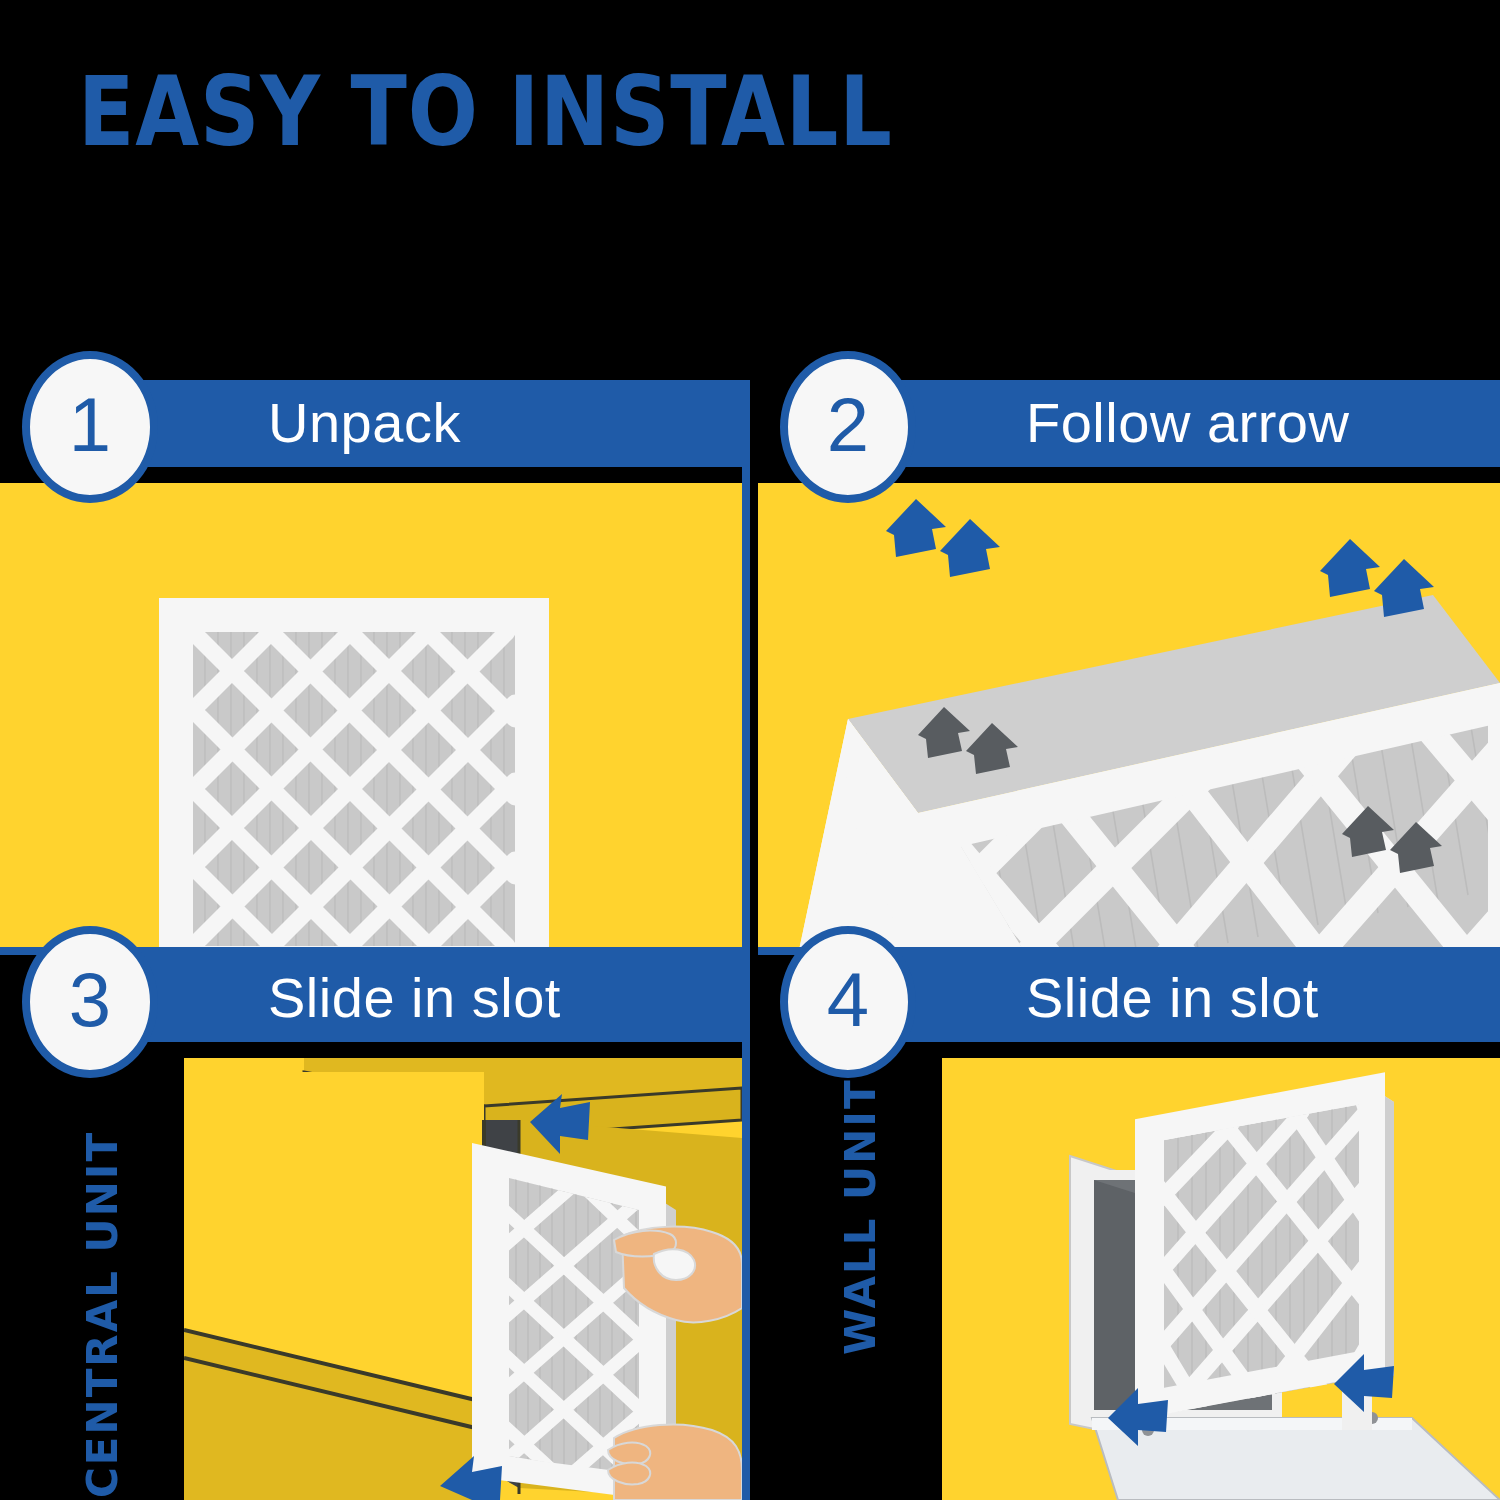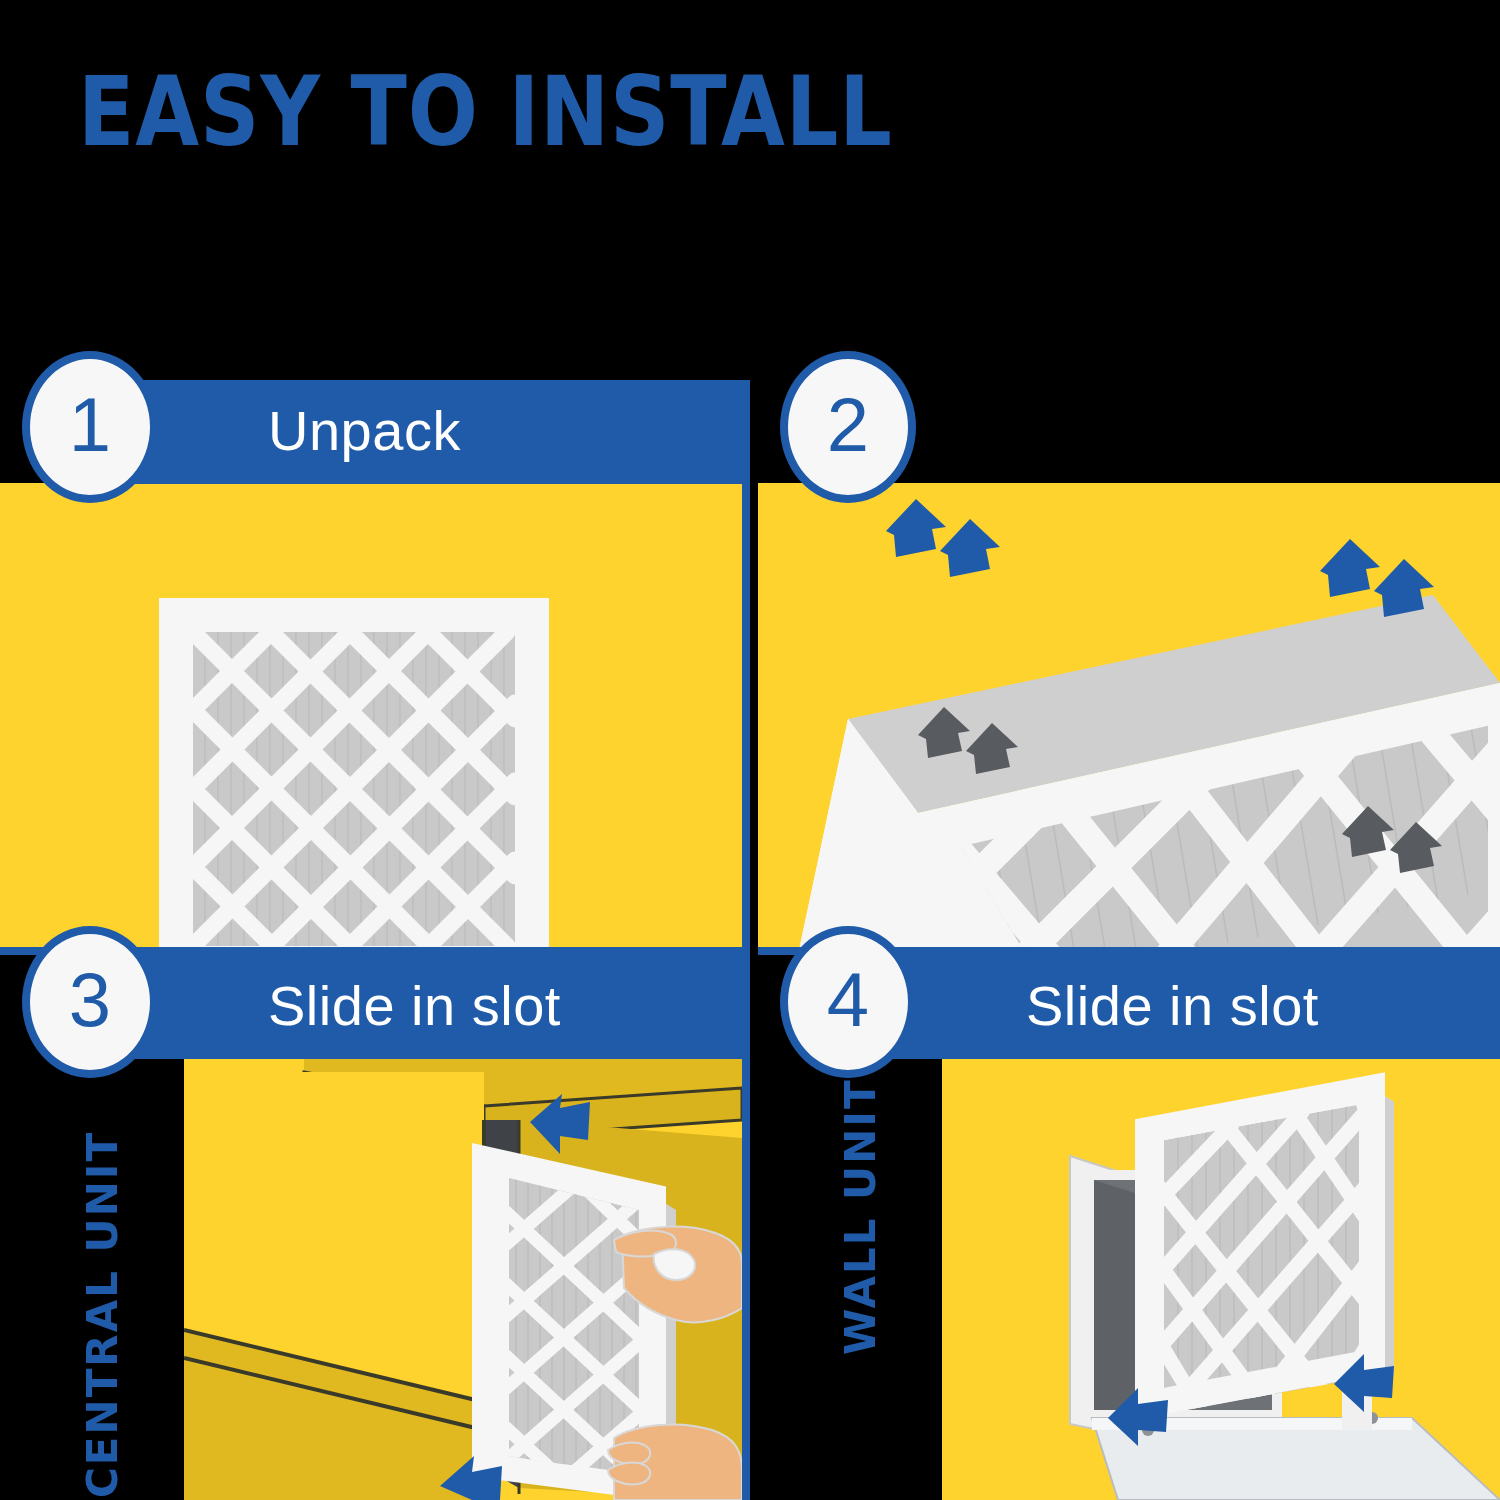--- a/index.html
+++ b/index.html
@@ -46,21 +46,21 @@
   }
   .panel-border-b {
     position: absolute;
     left: 0; right: 0; bottom: 0;
     height: 8px; background: #1f5ba8;
   }
 
   
   .step-bar {
     position: absolute;
-    height: 104px;
+    height: 87px;
     background: #1f5ba8;
   }
   .step-label {
     position: absolute;
     left: 190px;
     top: 50%;
     transform: translateY(-52%);
     color: #ffffff;
     font-size: 56px;
     font-weight: 400;
@@ -261,20 +261,23 @@
 
         <g fill="#1f5ba8">
           <polygon points="562,88 592,56 622,84 608,86 612,106 572,114 570,92"></polygon>
           <polygon points="616,108 646,76 676,104 662,106 666,126 626,134 624,112"></polygon>
         </g>
       </svg>
     </div>
     <div class="panel-border-b"></div>
   </div>
 
+  <div class="step-bar" style="left:836px; top:380px; width:664px;">
+    <span class="step-label">Follow arrow</span>
+  </div>
   <div class="step-circle" style="left:780px; top:351px;">
     <span class="step-number">2</span>
   </div>
 
   <div class="panel" style="left:0px; top:955px; width:750px; height:545px;">
     <div class="panel-body" style="top:103px; left:184px; right:8px;">
       <svg width="558" height="442" viewBox="0 0 558 442">
         <rect x="0" y="0" width="558" height="442" fill="#ffd32e"></rect>
 
         <polygon points="120,0 558,0 558,30 300,48 120,14" fill="#e0b820"></polygon>

